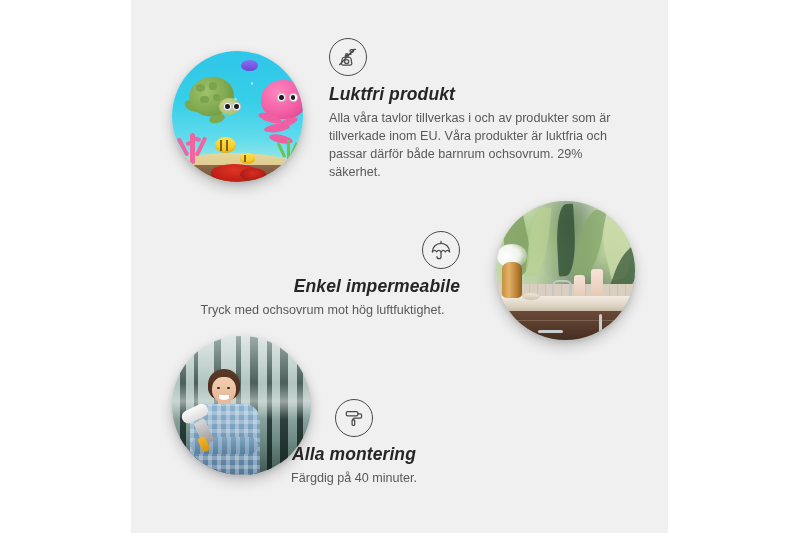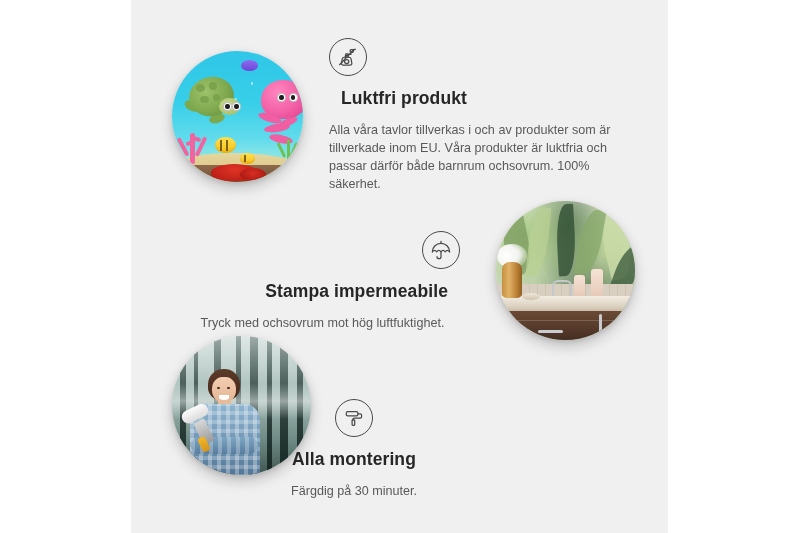--- a/index.html
+++ b/index.html
@@ -275,26 +275,27 @@
   .icon-wrap {
     width: 38px; height: 38px;
     border-radius: 50%;
     border: 1.4px solid #4a4a4a;
     display: flex; align-items: center; justify-content: center;
     box-sizing: border-box;
   }
   .icon-wrap svg { display:block; }
 
   .feature h3 {
-    margin: 12px;
+    margin: 0;
     font-size: 17.5px;
     font-weight: bold;
     color: #262626;
     letter-spacing: .1px;
     line-height: 1.25;
+    font-style: italic;
   }
   .feature p {
     margin: 4px 0 0 0;
     font-size: 12.6px;
     line-height: 1.42;
     color: #595959;
   }
 
   
   #feature-odourless { left: 329px; top: 38px; width: 300px; }
@@ -440,41 +441,41 @@
         <path d="M9.8 10.4V8.9h2.1v1.5"></path>
         <path d="M12.2 9.3h2.6"></path>
         <path d="M14.8 9.3v-1.9"></path>
         <rect x="14.1" y="4.6" width="3.3" height="2.8" rx="1.1"></rect>
         <path d="M17.4 5.2l2.1-.9"></path>
         <circle cx="10.7" cy="16.6" r="2.1"></circle>
         <path d="M3.6 19.7L18.1 4.2"></path>
       </svg>
     </div>
     <h3>Luktfri produkt</h3>
-    <p>Alla våra tavlor tillverkas i och av produkter som är tillverkade inom EU. Våra produkter är luktfria och passar därför både barnrum ochsovrum. 100% säkerhet.</p>
+    <p>Alla våra tavlor tillverkas i och av produkter som är tillverkade inom EU. Våra produkter är luktfria och passar därför både barnrum ochsovrum. 29% säkerhet.</p>
   </div>
 
   <div class="feature" id="feature-waterproof">
     <div class="icon-wrap">
       <svg width="24" height="24" viewBox="0 0 24 24" fill="none" stroke="#4a4a4a" stroke-width="1.25" stroke-linecap="round" stroke-linejoin="round">
         <path d="M3.4 13.8c0-4.7 3.9-8.5 8.6-8.5s8.6 3.8 8.6 8.5"></path>
         <path d="M3.4 13.8c1.4-1.8 2.9-1.8 4.3 0 1.4-1.8 2.9-1.8 4.3 0 1.4-1.8 2.9-1.8 4.3 0 1.4-1.8 2.9-1.8 4.3 0"></path>
         <path d="M12 5.3V3.4"></path>
         <path d="M12 13.8v4.9c0 1.1-.9 2-2 2s-2-.9-2-2"></path>
       </svg>
     </div>
-    <h3>Stampa impermeabile</h3>
+    <h3>Enkel impermeabile</h3>
     <p>Tryck med ochsovrum mot hög luftfuktighet.</p>
   </div>
 
   <div class="feature" id="feature-assembly">
     <div class="icon-wrap">
       <svg width="24" height="24" viewBox="0 0 24 24" fill="none" stroke="#4a4a4a" stroke-width="1.25" stroke-linecap="round" stroke-linejoin="round">
         <rect x="4.3" y="5.6" width="11.6" height="4.3" rx="1.4"></rect>
         <path d="M15.9 7.8h2.3c.8 0 1.4.6 1.4 1.4v1.6c0 .8-.6 1.4-1.4 1.4h-5.9c-.8 0-1.4.6-1.4 1.4v.6"></path>
         <rect x="10.1" y="13.9" width="2.6" height="5.4" rx=".7"></rect>
       </svg>
     </div>
     <h3>Alla montering</h3>
-    <p>Färgdig på 30 minuter.</p>
+    <p>Färgdig på 40 minuter.</p>
   </div>
 
 </div>
 
 </body></html>

